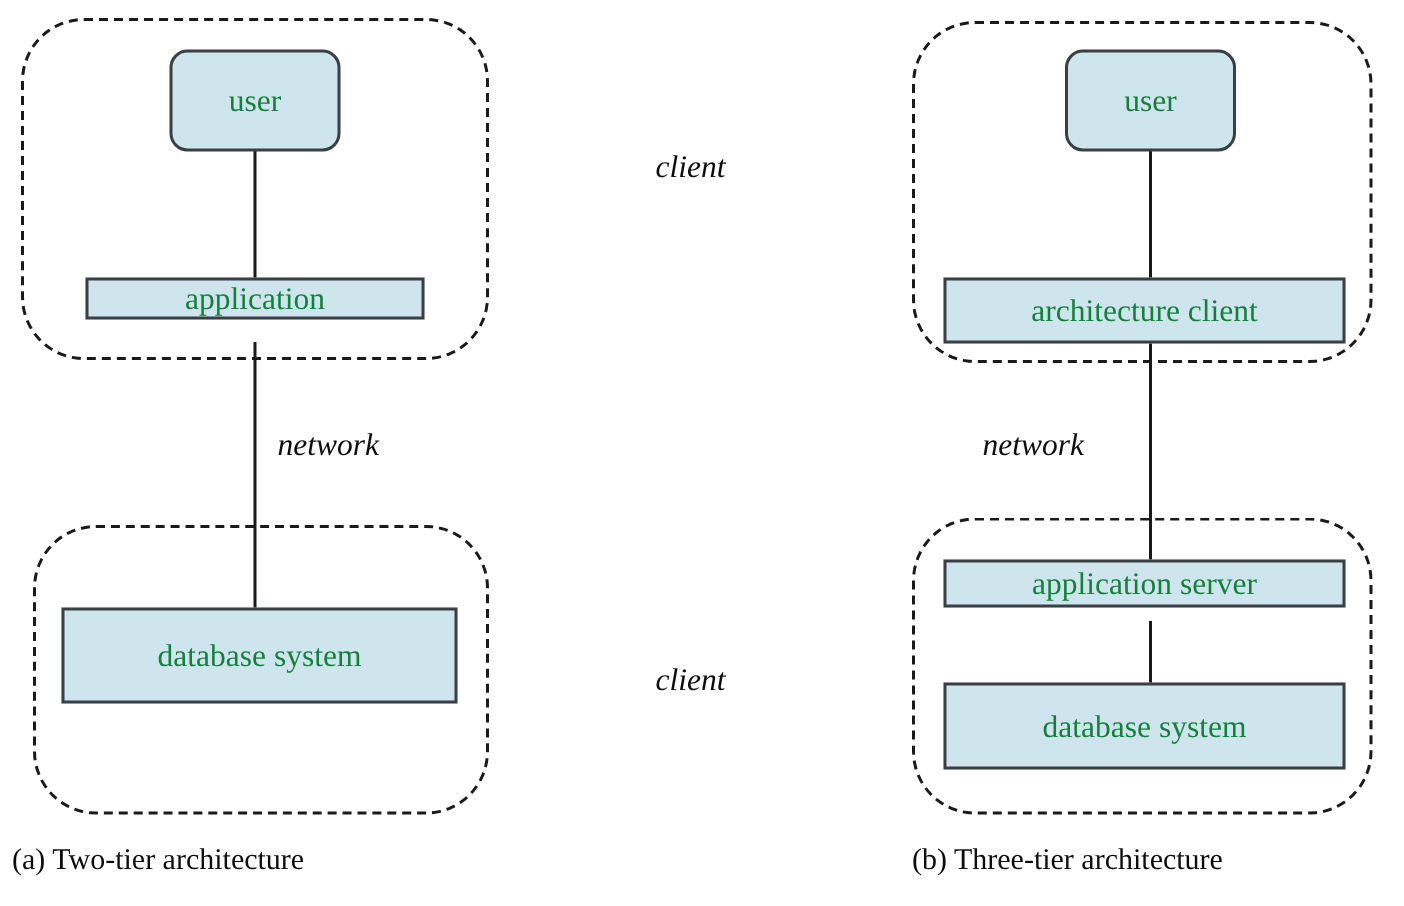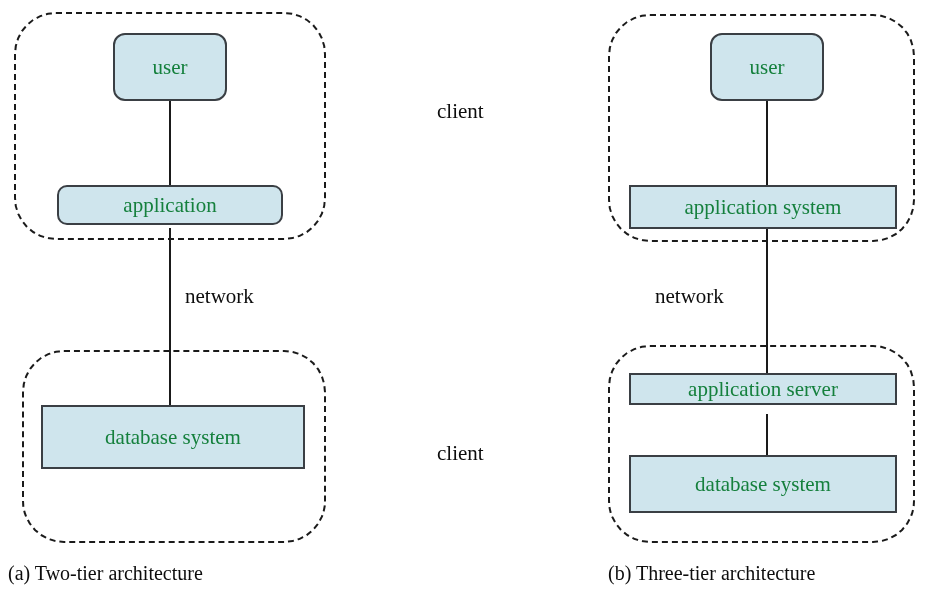--- a/index.html
+++ b/index.html
@@ -56,20 +56,21 @@
   }
 
   
   .label {
     position: absolute;
     font-size: 21px;
     line-height: 1;
     color: #0d0d0d;
     white-space: nowrap;
     z-index: 2;
+    font-style: italic;
   }
   .caption {
     position: absolute;
     font-size: 20px;
     line-height: 1;
     color: #0d0d0d;
     white-space: nowrap;
     z-index: 2;
   }
 </style>
@@ -81,21 +82,21 @@
   <div class="tier" style="left:14px; top:12px; width:312px; height:228px;"></div>
 
   <div class="link" style="left:169px; top:100px; height:86px;"></div>
 
   <div class="link" style="left:169px; top:228px; height:196px;"></div>
 
   <div class="node rounded" style="left:113px; top:33px; width:114px; height:68px;">
     <span>user</span>
   </div>
 
-  <div class="node" style="left:57px; top:185px; width:226px; height:40px;border-radius:10px;">
+  <div class="node" style="left:57px; top:185px; width:226px; height:28px;">
     <span>application</span>
   </div>
 
   <div class="label" style="left:185px; top:286px;">network</div>
 
   <div class="tier" style="left:22px; top:350px; width:304px; height:193px;"></div>
 
   <div class="node" style="left:41px; top:405px; width:264px; height:64px;">
     <span>database system</span>
   </div>
@@ -110,21 +111,21 @@
 
   <div class="link" style="left:766px; top:100px; height:86px;"></div>
 
   <div class="link" style="left:766px; top:228px; height:148px;"></div>
 
   <div class="node rounded" style="left:710px; top:33px; width:114px; height:68px;">
     <span>user</span>
   </div>
 
   <div class="node" style="left:629px; top:185px; width:268px; height:44px;">
-    <span>application system</span>
+    <span>architecture client</span>
   </div>
 
   <div class="label" style="left:655px; top:286px;">network</div>
 
   <div class="tier" style="left:608px; top:345px; width:307px; height:198px;"></div>
 
   <div class="link" style="left:766px; top:414px; height:44px;"></div>
 
   <div class="node" style="left:629px; top:373px; width:268px; height:32px;">
     <span>application server</span>

